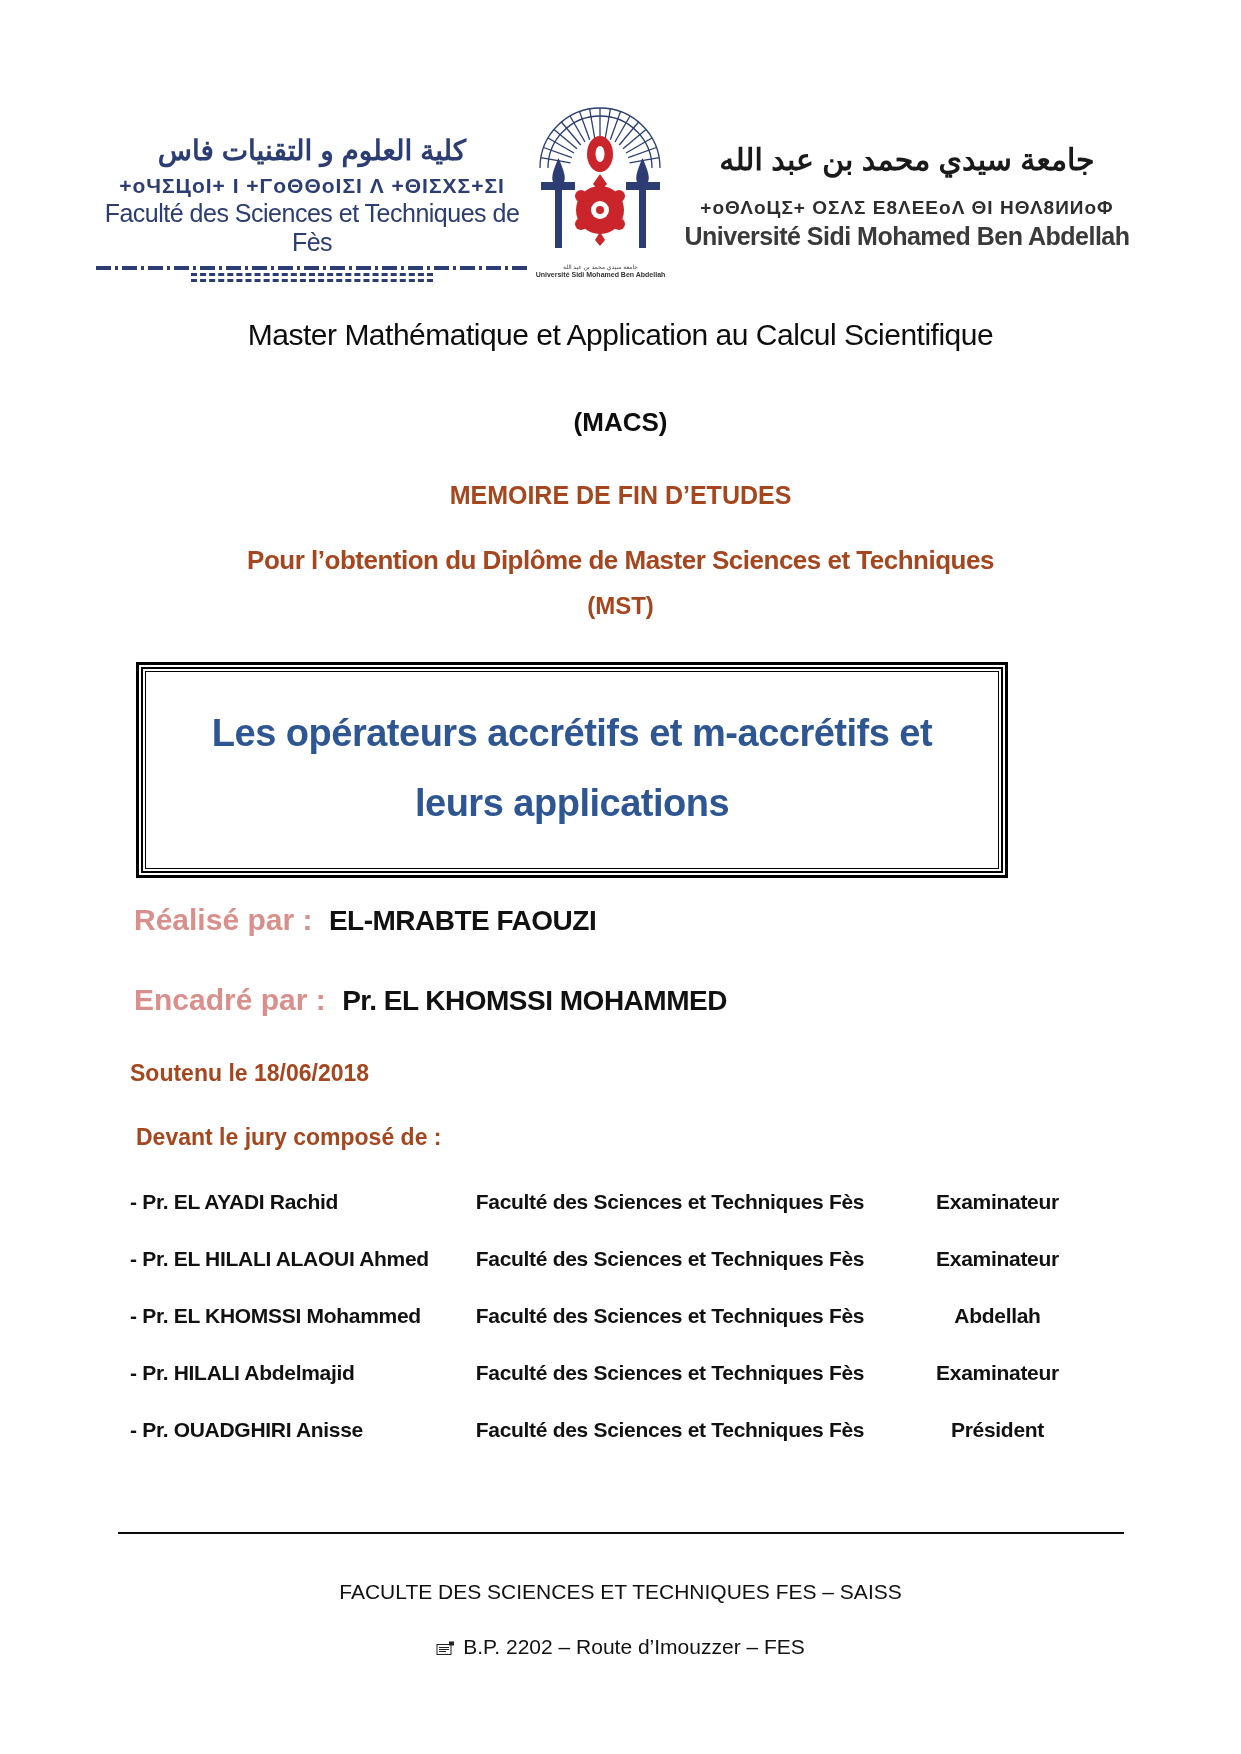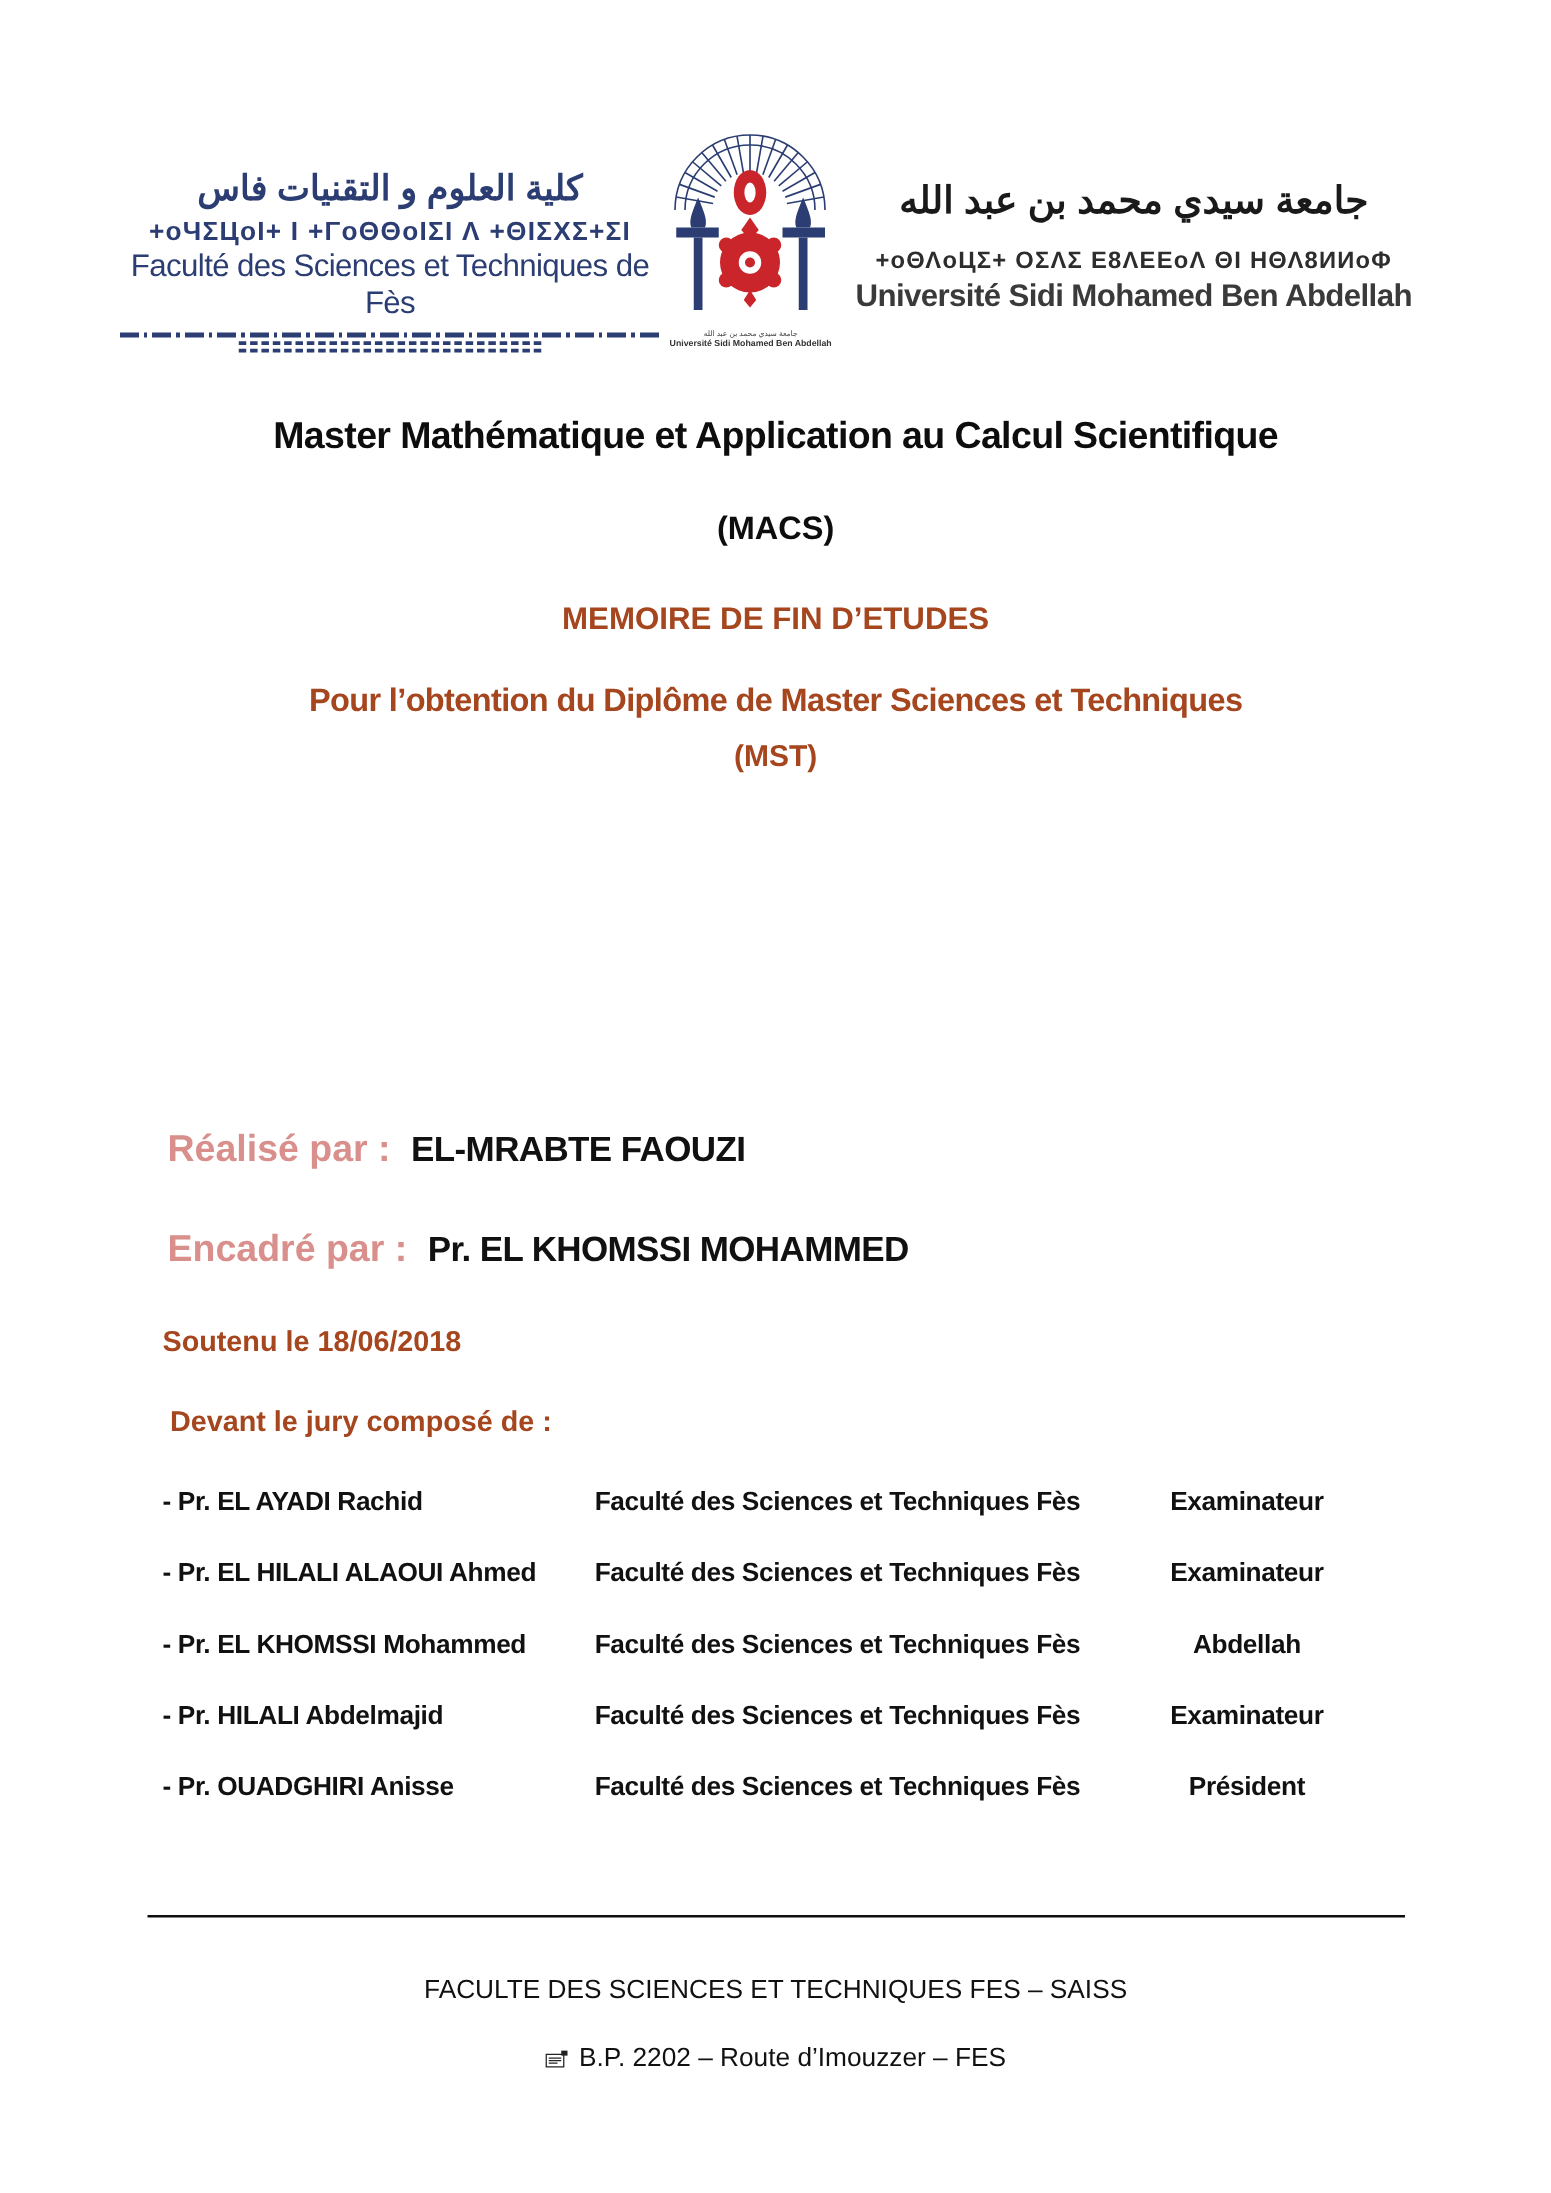--- a/index.html
+++ b/index.html
@@ -28,21 +28,21 @@
   .hr-ar  { font-size:30px; font-weight:bold; direction:rtl; color:#1a1a1a; }
   .hr-tif { font-size:19px; margin-top:20px; letter-spacing:1px; color:#2d2d2d; font-weight:bold; }
   .hr-fr  { font-size:25px; font-weight:bold; margin-top:3px; letter-spacing:-0.5px; color:#3a3a3a; }
 
   .logo-wrap { width:135px; text-align:center; }
   .logo-caption-ar { font-size:6px; color:#444; direction:rtl; line-height:7px; }
   .logo-caption-fr { font-size:7px; color:#333; font-weight:bold; line-height:8px; }
 
   
   .centered { position:absolute; left:0; width:100%; text-align:center; }
-  .master-title { top:332px; font-size:30px; font-weight:bold; color:#0d0d0d; letter-spacing:-0.5px; }
+  .master-title { top:318px; font-size:30px; font-weight:normal; color:#0d0d0d; letter-spacing:-0.5px; }
   .macs        { top:407px; font-size:26px; font-weight:bold; color:#0d0d0d; }
   .memoire     { top:481px; font-size:25px; font-weight:bold; color:#A5461E; }
   .pour        { top:545px; font-size:26px; font-weight:bold; color:#A5461E; letter-spacing:-0.5px; }
   .mst         { top:592px; font-size:24px; font-weight:bold; color:#A5461E; }
 
   
   .title-box { position:absolute; top:662px; left:136px; width:872px;
                border:3px solid #000; padding:2px; background:#fff; }
   .box-mid   { border:2px solid #000; padding:2px; }
   .box-inner { border:1px solid #000; padding:26px 8px 30px; text-align:center; }
@@ -146,20 +146,28 @@
       <div class="hr-fr">Université Sidi Mohamed Ben Abdellah</div>
     </div>
   </div>
 
   <div class="centered master-title">Master Mathématique et Application au Calcul Scientifique</div>
   <div class="centered macs">(MACS)</div>
   <div class="centered memoire">MEMOIRE DE FIN D’ETUDES</div>
   <div class="centered pour">Pour l’obtention du Diplôme de Master Sciences et Techniques</div>
   <div class="centered mst">(MST)</div>
 
+  <div class="title-box">
+    <div class="box-mid">
+      <div class="box-inner">
+        <div class="thesis-line">Les opérateurs accrétifs et m-accrétifs et</div>
+        <div class="thesis-line">leurs applications</div>
+      </div>
+    </div>
+  </div>
 
   <div class="labelled realise">
     <span class="pp-label">Réalisé par :</span>
     <span class="pp-value">EL-MRABTE FAOUZI</span>
   </div>
   <div class="labelled encadre">
     <span class="pp-label">Encadré par :</span>
     <span class="pp-value">Pr. EL KHOMSSI MOHAMMED</span>
   </div>
 

